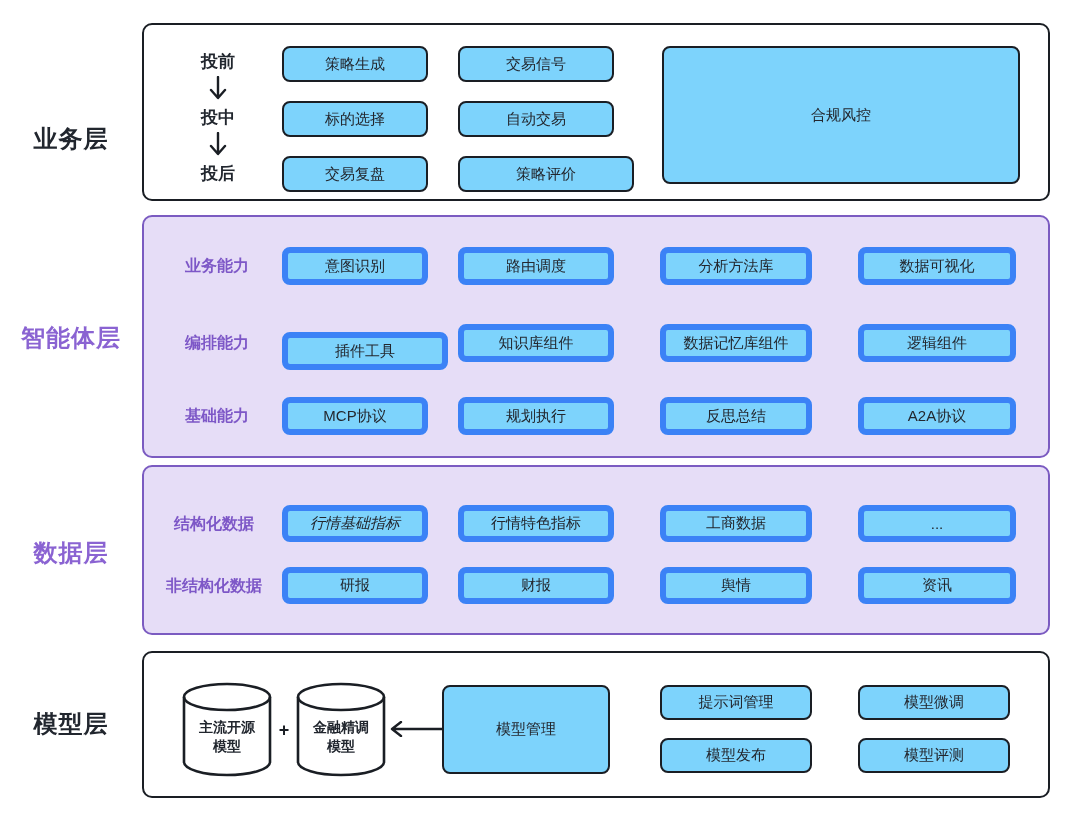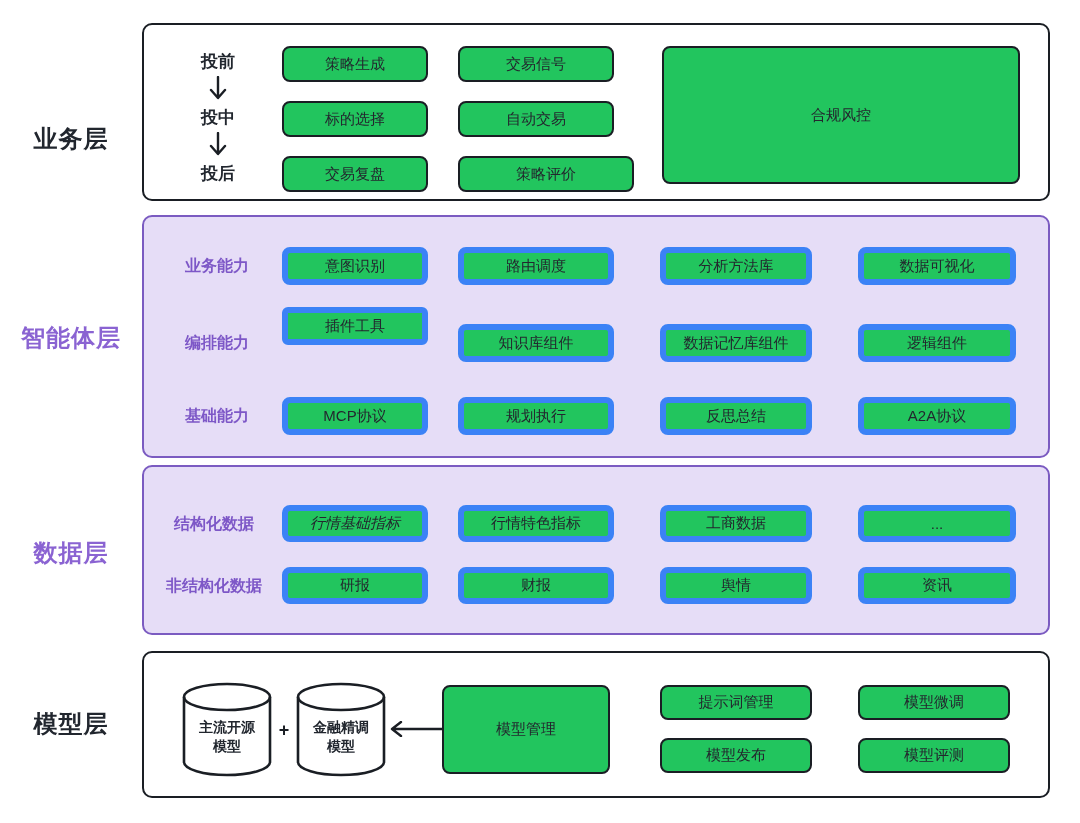--- a/index.html
+++ b/index.html
@@ -12,21 +12,21 @@
     position:absolute;left:0;width:142px;text-align:center;
     font-weight:bold;font-size:24px;line-height:28px;letter-spacing:1px;
   }
   .layer-label.dark{color:#21262e;}
   .layer-label.purple{color:#8a63d2;}
   .section{position:absolute;left:142px;width:908px;border-radius:10px;box-sizing:border-box;}
   .section.dark{border:2.5px solid #1a1e24;background:#ffffff;}
   .section.purple{border:2px solid #7b5bc1;background:#e6ddf7;}
   .box{
     position:absolute;display:flex;align-items:center;justify-content:center;
-    background:#22c55e;border-radius:8px;font-size:15px;color:#23272e;
+    background:#7dd3fc;border-radius:8px;font-size:15px;color:#23272e;
     box-sizing:border-box;text-align:center;white-space:nowrap;
   }
   .box.dark{border:2px solid #1a1e24;}
   .box.purple{border:6px solid #3b82f6;}
   .stage-label{
     position:absolute;width:70px;text-align:center;font-weight:bold;
     font-size:17px;line-height:20px;color:#21262e;
   }
   .row-label{
     position:absolute;width:110px;text-align:center;font-weight:bold;
@@ -76,21 +76,21 @@
   </div>
 
   <div class="section purple" style="top:215px;height:243px;">
     <div class="row-label" style="left:18px;top:39px;">业务能力</div>
     <div class="box purple" style="left:138px;top:30px;width:146px;height:38px;">意图识别</div>
     <div class="box purple" style="left:314px;top:30px;width:156px;height:38px;">路由调度</div>
     <div class="box purple" style="left:516px;top:30px;width:152px;height:38px;">分析方法库</div>
     <div class="box purple" style="left:714px;top:30px;width:158px;height:38px;">数据可视化</div>
 
     <div class="row-label" style="left:18px;top:116px;">编排能力</div>
-    <div class="box purple" style="left:138px;top:90px;width:146px;height:38px;border-radius:6px;">插件工具</div>
+    <div class="box purple" style="left:138px;top:115px;width:166px;height:38px;">插件工具</div>
     <div class="box purple" style="left:314px;top:107px;width:156px;height:38px;">知识库组件</div>
     <div class="box purple" style="left:516px;top:107px;width:152px;height:38px;">数据记忆库组件</div>
     <div class="box purple" style="left:714px;top:107px;width:158px;height:38px;">逻辑组件</div>
 
     <div class="row-label" style="left:18px;top:189px;">基础能力</div>
     <div class="box purple" style="left:138px;top:180px;width:146px;height:38px;">MCP协议</div>
     <div class="box purple" style="left:314px;top:180px;width:156px;height:38px;">规划执行</div>
     <div class="box purple" style="left:516px;top:180px;width:152px;height:38px;">反思总结</div>
     <div class="box purple" style="left:714px;top:180px;width:158px;height:38px;">A2A协议</div>
   </div>

